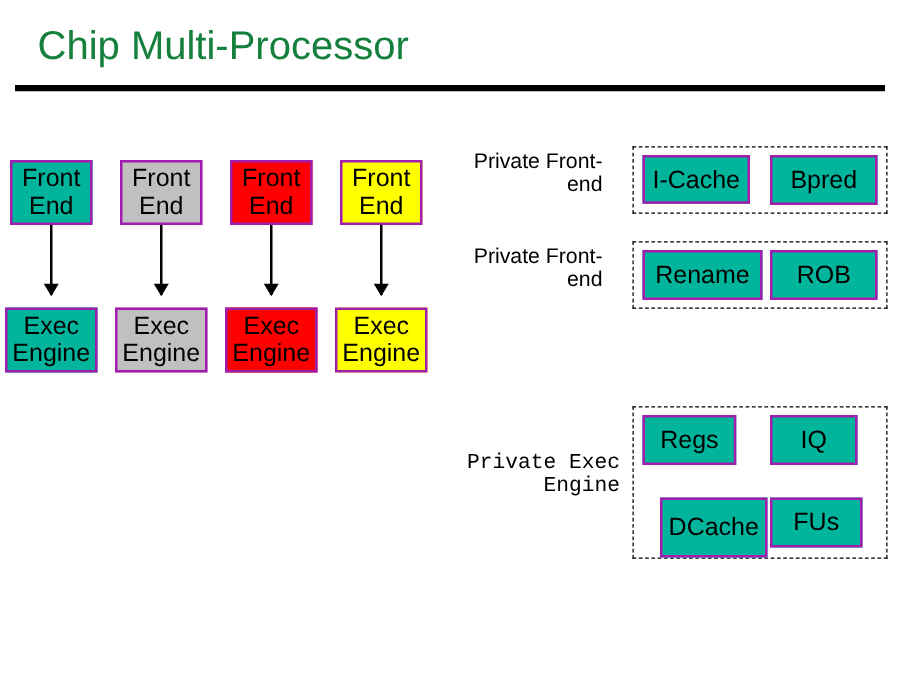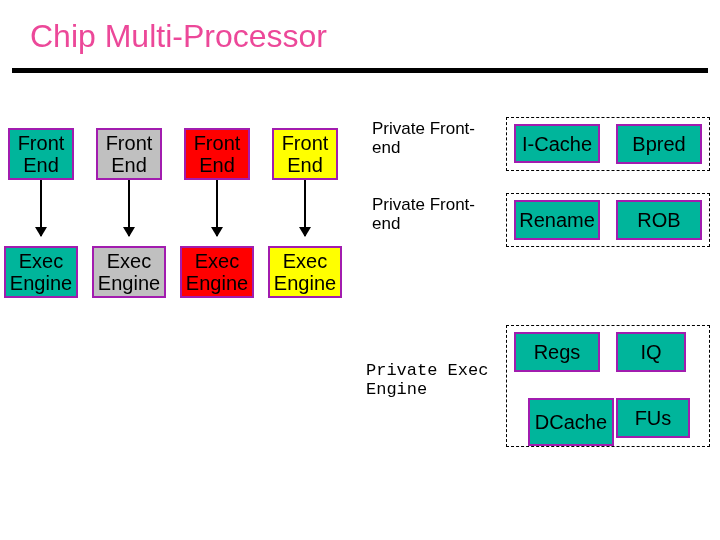--- a/index.html
+++ b/index.html
@@ -8,21 +8,21 @@
     height: 540px;
     background: #ffffff;
     font-family: Arial, sans-serif;
     position: relative;
   }
   .title {
     position: absolute;
     left: 30px;
     top: 18px;
     font-size: 32px;
-    color: #ec4899;
+    color: #15803d;
     font-weight: normal;
   }
   .title-rule {
     position: absolute;
     left: 12px;
     right: 12px;
     top: 68px;
     height: 5px;
     background: #000;
   }
@@ -57,21 +57,21 @@
     border-right: 6px solid transparent;
     border-top: 10px solid #000;
   }
   .dashed-group {
     position: absolute;
     border: 1.5px dashed #000;
   }
   .label {
     position: absolute;
     font-size: 17px;
-    text-align: left;
+    text-align: right;
     line-height: 1.1;
   }
 </style>
 </head>
 <body>
 
 <div class="title">Chip Multi-Processor</div>
 <div class="title-rule"></div>
 
 <div class="box teal" style="left:8px;  top:128px; width:66px; height:52px;">Front End</div>
@@ -92,20 +92,20 @@
 <div class="label" style="left:372px; top:120px; width:110px;">Private Front-end</div>
 <div class="label" style="left:372px; top:196px; width:110px;">Private Front-end</div>
 
 <div class="label" style="left:366px; top:362px; width:130px;font-family:Liberation Mono, monospace;">Private Exec Engine</div>
 
 <div class="dashed-group" style="left:506px; top:117px; width:204px; height:54px;"></div>
 <div class="box teal" style="left:514px; top:124px; width:86px; height:39px;">I-Cache</div>
 <div class="box teal" style="left:616px; top:124px; width:86px; height:40px;">Bpred</div>
 
 <div class="dashed-group" style="left:506px; top:193px; width:204px; height:54px;"></div>
-<div class="box teal" style="left:514px; top:200px; width:86px; height:40px;">Rename</div>
+<div class="box teal" style="left:514px; top:200px; width:96px; height:40px;">Rename</div>
 <div class="box teal" style="left:616px; top:200px; width:86px; height:40px;">ROB</div>
 
 <div class="dashed-group" style="left:506px; top:325px; width:204px; height:122px;"></div>
-<div class="box teal" style="left:514px; top:332px; width:86px; height:40px;">Regs</div>
+<div class="box teal" style="left:514px; top:332px; width:75px; height:40px;">Regs</div>
 <div class="box teal" style="left:616px; top:332px; width:70px; height:40px;">IQ</div>
 <div class="box teal" style="left:528px; top:398px; width:86px; height:48px;">DCache</div>
 <div class="box teal" style="left:616px; top:398px; width:74px; height:40px;">FUs</div>
 
 </body></html>

